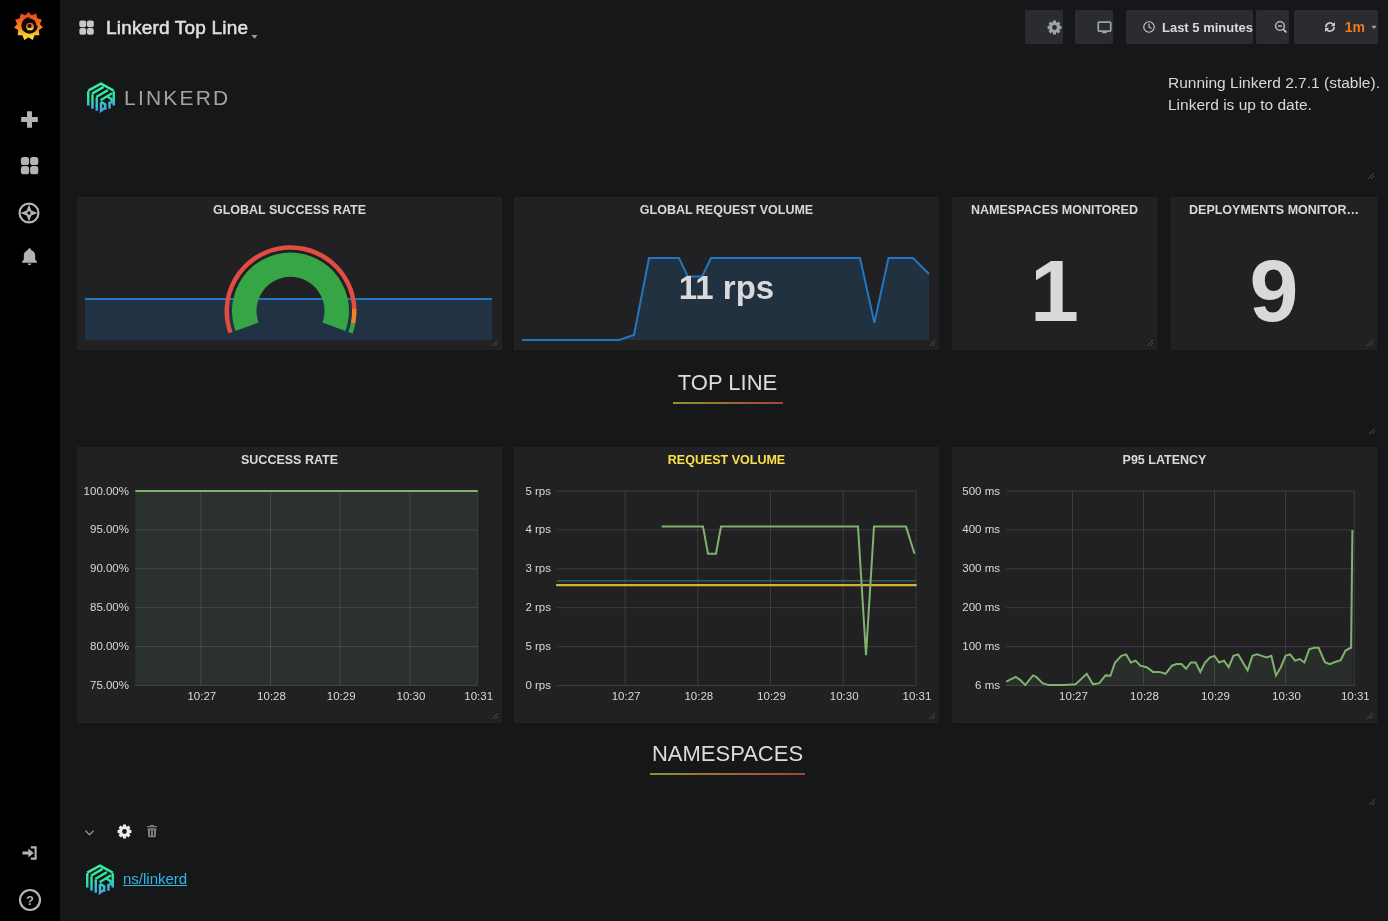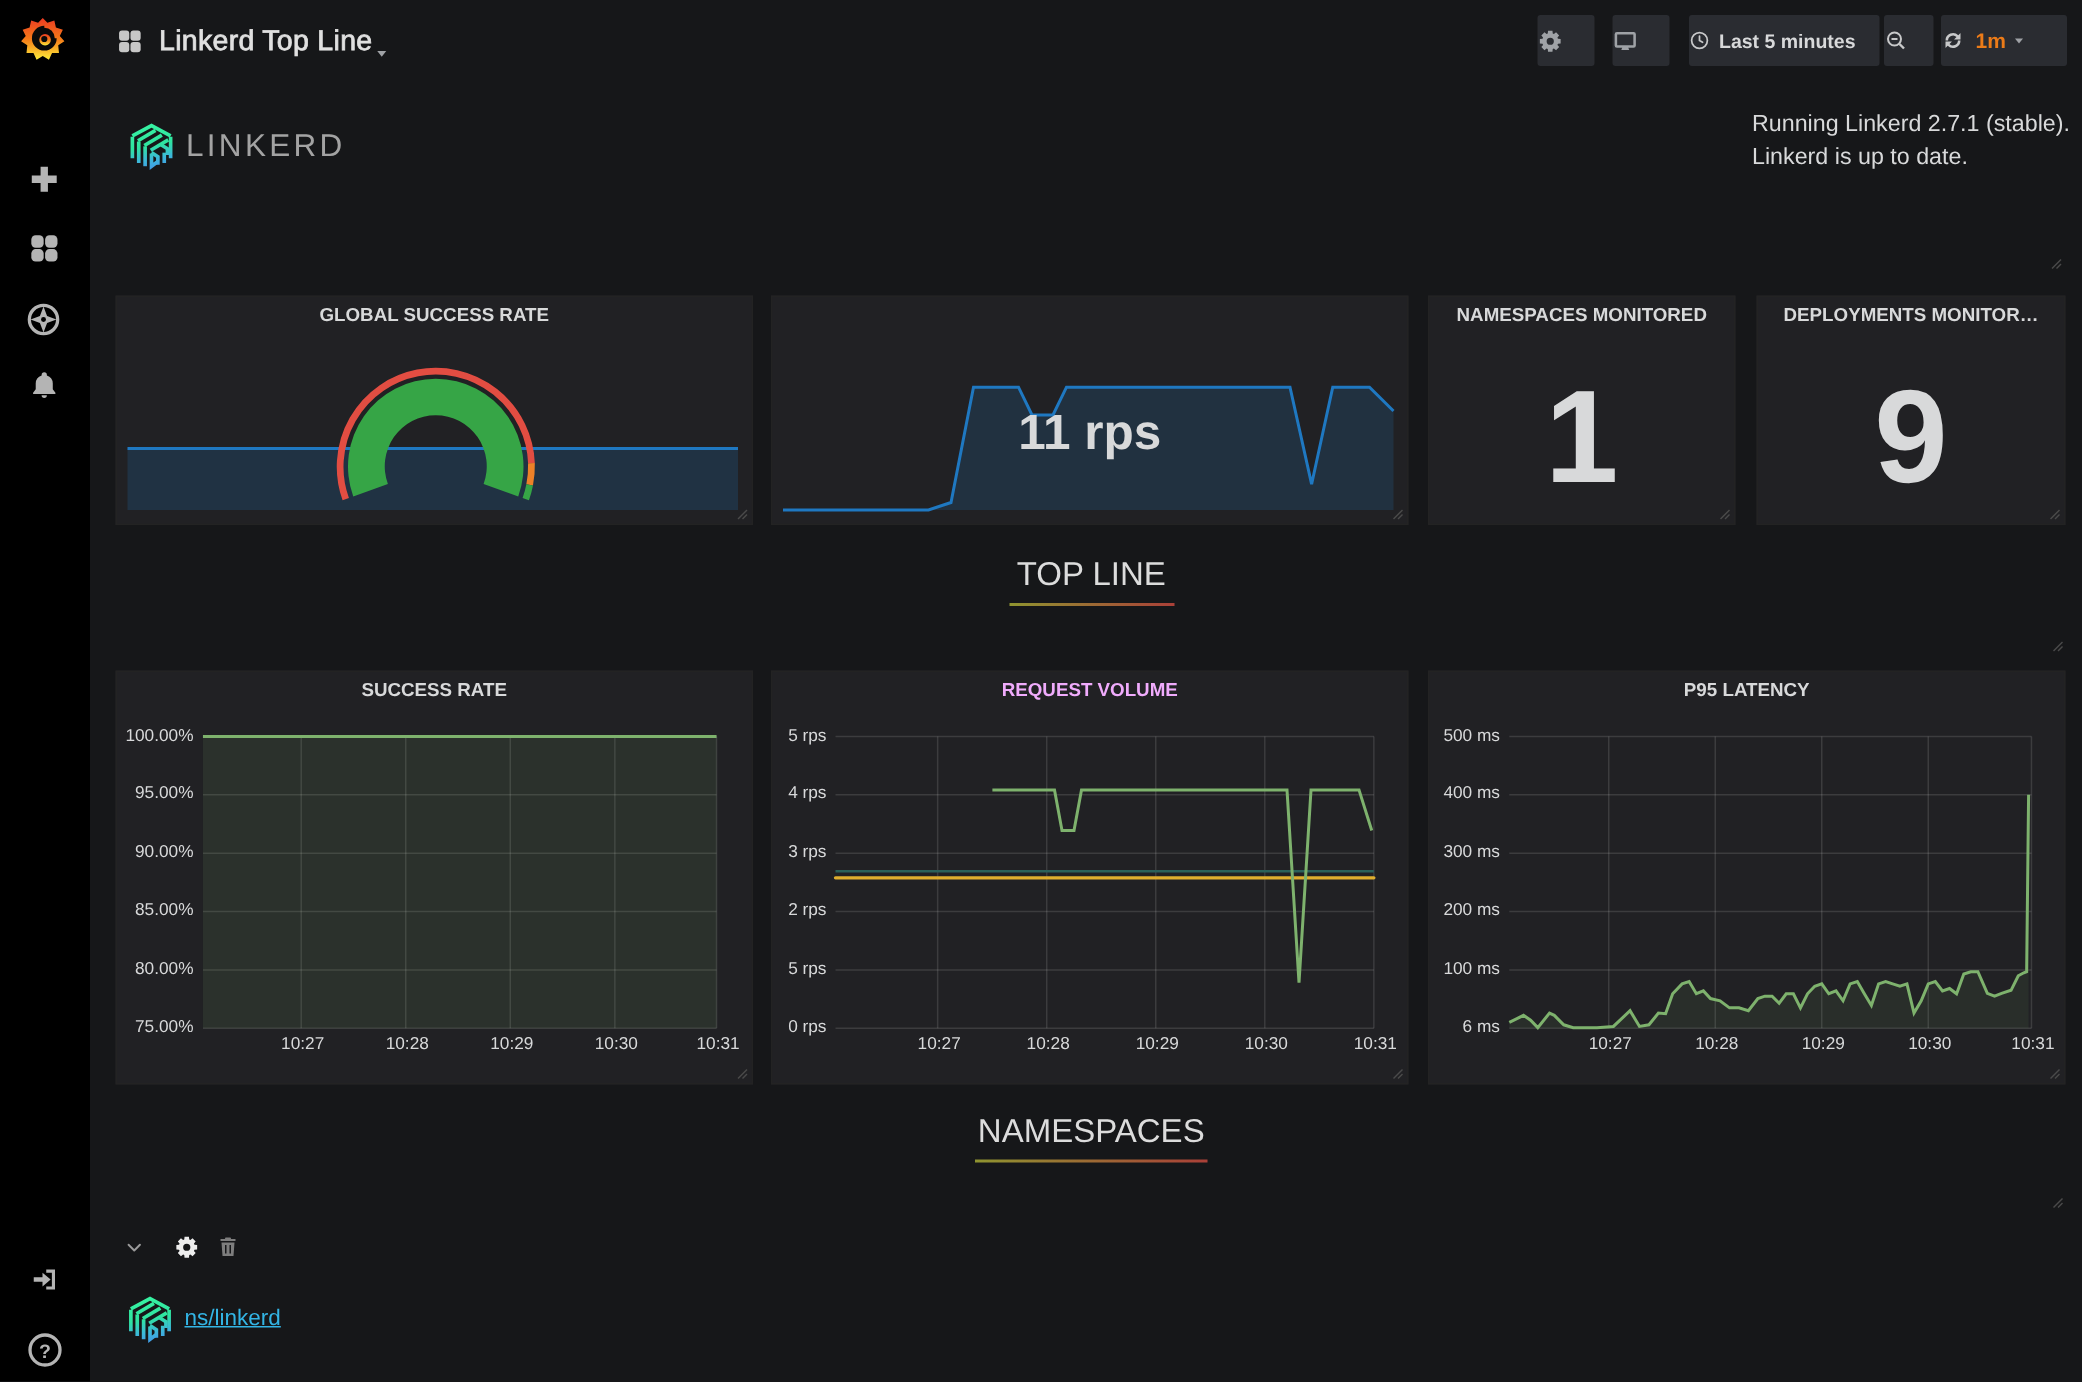--- a/index.html
+++ b/index.html
@@ -1,15 +1,15 @@
 <!DOCTYPE html>
 <html><head><meta charset="utf-8"><style>
 *{margin:0;padding:0;box-sizing:border-box}
 html,body{width:1388px;height:921px;background:#161719;font-family:"Liberation Sans",sans-serif;overflow:hidden;position:relative}
-.btn{position:absolute;top:10px;height:34px;background:#2a2c31;border-radius:2px;display:flex;align-items:center;justify-content:flex-start}
+.btn{position:absolute;top:10px;height:34px;background:#2a2c31;border-radius:2px;display:flex;align-items:center;justify-content:flex-end}
 </style></head><body>
 <div style="position:absolute;left:0;top:0;width:60px;height:921px;background:#000">
 <div style="position:absolute;left:12px;top:10px"><svg width="33" height="33" viewBox="0 0 64 64">
 <defs>
           <linearGradient id="gl" x1="0" y1="0" x2="0" y2="1">
 <stop offset="0" stop-color="#ec3b23"></stop>
             <stop offset="0.5" stop-color="#f57a18"></stop>
             <stop offset="1" stop-color="#fced3a"></stop>
 </linearGradient>
         </defs>
@@ -138,20 +138,21 @@
       <path d="M 152.5 134.8 A 63.8 63.8 0 1 1 276.3 110.8" fill="none" stroke-width="4.5" stroke="#e24d42"></path>
       <path d="M 276.3 110.8 A 63.8 63.8 0 0 1 275.1 125.2" fill="none" stroke-width="4.5" stroke="#ed8128"></path>
       <path d="M 275.1 125.2 A 63.8 63.8 0 0 1 272.5 134.8" fill="none" stroke-width="4.5" stroke="#36a546"></path>
     </svg>
     <svg width="8" height="8" style="position:absolute;right:2px;bottom:2px">
       <line x1="1" y1="7" x2="7" y2="1" stroke="#4a4a4a" stroke-width="1"></line>
       <line x1="4" y1="7" x2="7" y2="4" stroke="#4a4a4a" stroke-width="1"></line>
     </svg>
   </div>
 <div style="position:absolute;left:514px;top:197px;width:425px;height:153px;background:#212124;border:1px solid #232323;box-sizing:border-box">
+    <div style="position:absolute;left:0;top:5px;width:100%;text-align:center;font-size:12.5px;font-weight:700;color:#d8d9da;white-space:nowrap;overflow:hidden;text-overflow:ellipsis">GLOBAL REQUEST VOLUME</div>
     <svg width="425" height="153" style="position:absolute;left:0;top:0">
       <polygon points="7.0,142.0 104.0,142.0 119.0,137.0 134.0,60.1 164.0,60.1 173.0,78.6 187.0,78.6 196.0,60.1 345.0,60.1 359.4,124.8 373.5,60.1 398.0,60.1 414.0,76.0 414,142" fill="rgba(31,120,193,0.18)"></polygon>
       <polyline points="7.0,142.0 104.0,142.0 119.0,137.0 134.0,60.1 164.0,60.1 173.0,78.6 187.0,78.6 196.0,60.1 345.0,60.1 359.4,124.8 373.5,60.1 398.0,60.1 414.0,76.0" fill="none" stroke="#1f78c1" stroke-width="2"></polyline>
     </svg>
     <div style="position:absolute;left:0;top:71px;width:100%;text-align:center;font-size:33px;font-weight:700;color:#d8d9da">11 rps</div>
     <svg width="8" height="8" style="position:absolute;right:2px;bottom:2px">
       <line x1="1" y1="7" x2="7" y2="1" stroke="#4a4a4a" stroke-width="1"></line>
       <line x1="4" y1="7" x2="7" y2="4" stroke="#4a4a4a" stroke-width="1"></line>
     </svg>
   </div>
@@ -206,21 +207,21 @@
     <div style="position:absolute;left:175.5px;top:242.0px;font-size:11.5px;color:#d8d9da;width:36px;text-align:center">10:28</div>
     <div style="position:absolute;left:245.2px;top:242.0px;font-size:11.5px;color:#d8d9da;width:36px;text-align:center">10:29</div>
     <div style="position:absolute;left:314.9px;top:242.0px;font-size:11.5px;color:#d8d9da;width:36px;text-align:center">10:30</div>
     <div style="position:absolute;left:382.7px;top:242.0px;font-size:11.5px;color:#d8d9da;width:36px;text-align:center">10:31</div>
     <svg width="8" height="8" style="position:absolute;right:2px;bottom:2px">
       <line x1="1" y1="7" x2="7" y2="1" stroke="#4a4a4a" stroke-width="1"></line>
       <line x1="4" y1="7" x2="7" y2="4" stroke="#4a4a4a" stroke-width="1"></line>
     </svg>
   </div>
 <div style="position:absolute;left:514px;top:447px;width:425px;height:276px;background:#212124;border:1px solid #232323;box-sizing:border-box">
-    <div style="position:absolute;left:0;top:5px;width:100%;text-align:center;font-size:12.5px;font-weight:700;color:#f0abfc;white-space:nowrap;overflow:hidden;text-overflow:ellipsis">REQUEST VOLUME</div>
+    <div style="position:absolute;left:0;top:5px;width:100%;text-align:center;font-size:12.5px;font-weight:700;color:#fde047;white-space:nowrap;overflow:hidden;text-overflow:ellipsis">REQUEST VOLUME</div>
     <svg width="425" height="276" style="position:absolute;left:0;top:0">
       <line x1="42" y1="43.0" x2="400.9" y2="43.0" stroke="rgba(255,255,255,0.12)" stroke-width="1"></line>
       <line x1="42" y1="81.9" x2="400.9" y2="81.9" stroke="rgba(255,255,255,0.12)" stroke-width="1"></line>
       <line x1="42" y1="120.8" x2="400.9" y2="120.8" stroke="rgba(255,255,255,0.12)" stroke-width="1"></line>
       <line x1="42" y1="159.7" x2="400.9" y2="159.7" stroke="rgba(255,255,255,0.12)" stroke-width="1"></line>
       <line x1="42" y1="198.6" x2="400.9" y2="198.6" stroke="rgba(255,255,255,0.12)" stroke-width="1"></line>
       <line x1="42" y1="237.5" x2="400.9" y2="237.5" stroke="rgba(255,255,255,0.12)" stroke-width="1"></line>
       <line x1="110.1" y1="43" x2="110.1" y2="237.5" stroke="rgba(255,255,255,0.12)" stroke-width="1"></line>
       <line x1="182.8" y1="43" x2="182.8" y2="237.5" stroke="rgba(255,255,255,0.12)" stroke-width="1"></line>
       <line x1="255.5" y1="43" x2="255.5" y2="237.5" stroke="rgba(255,255,255,0.12)" stroke-width="1"></line>

